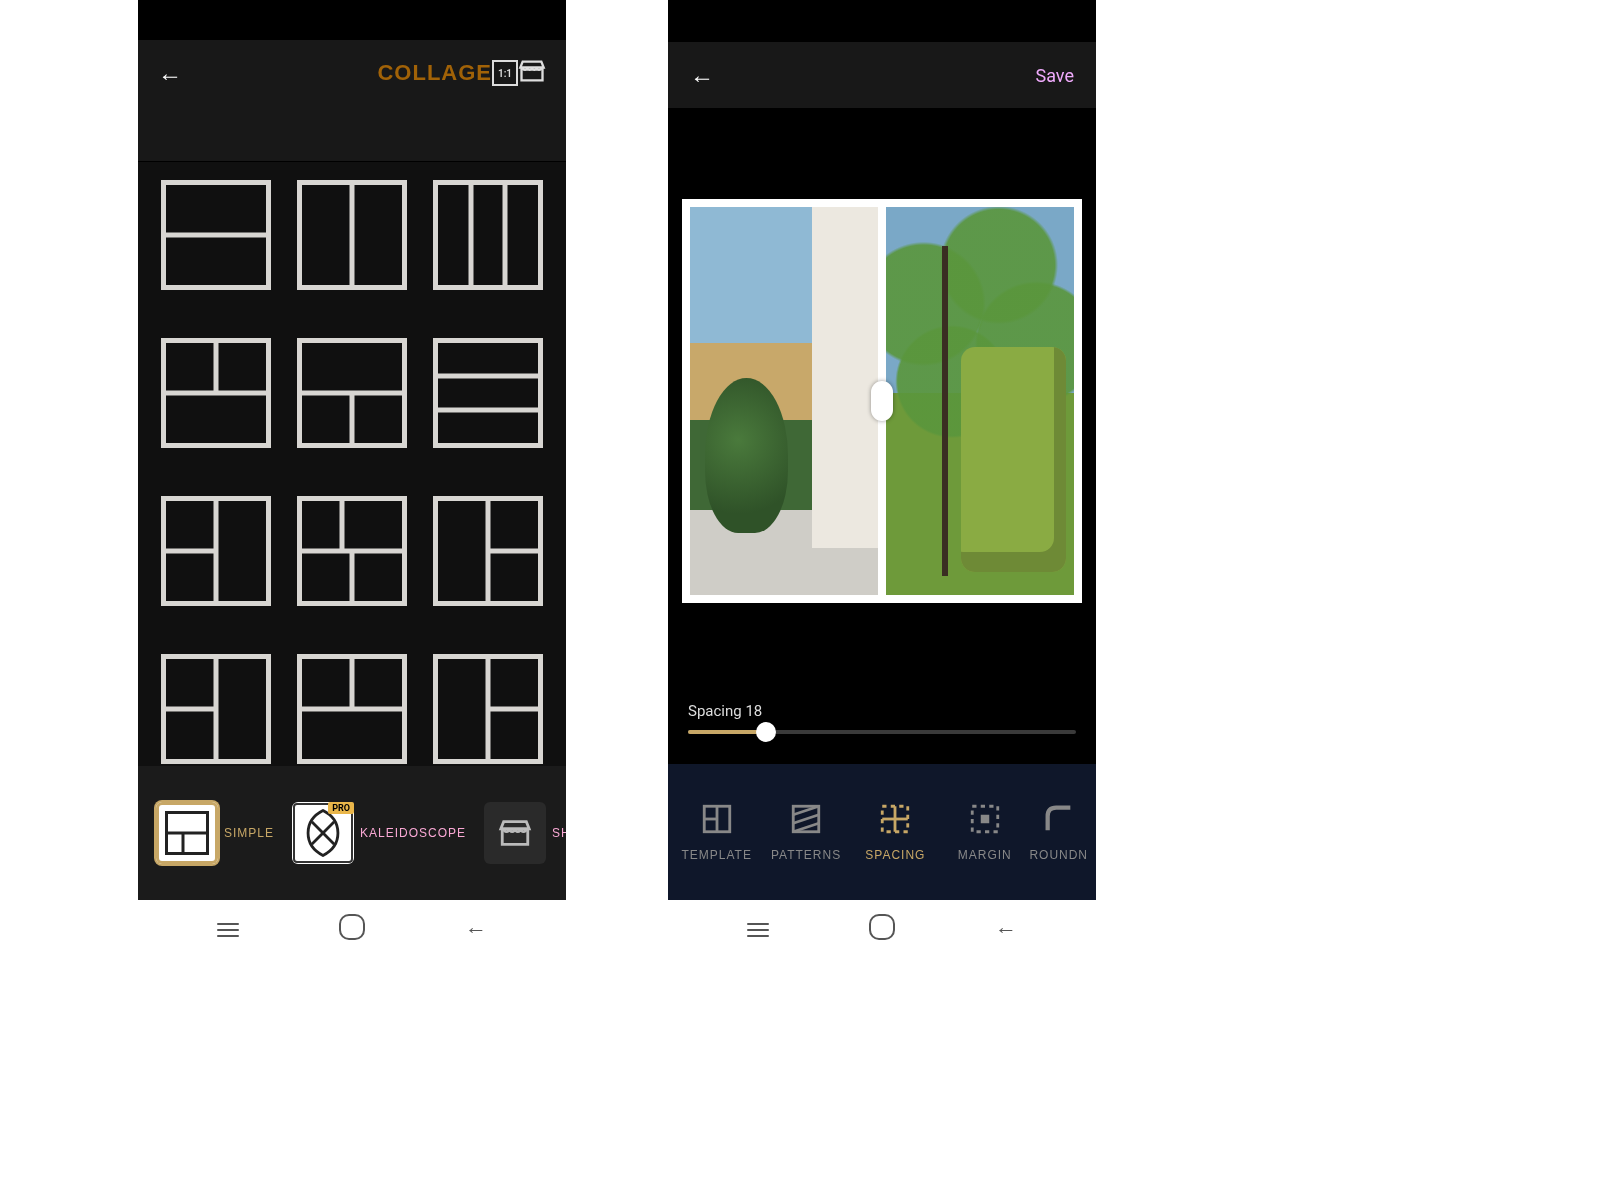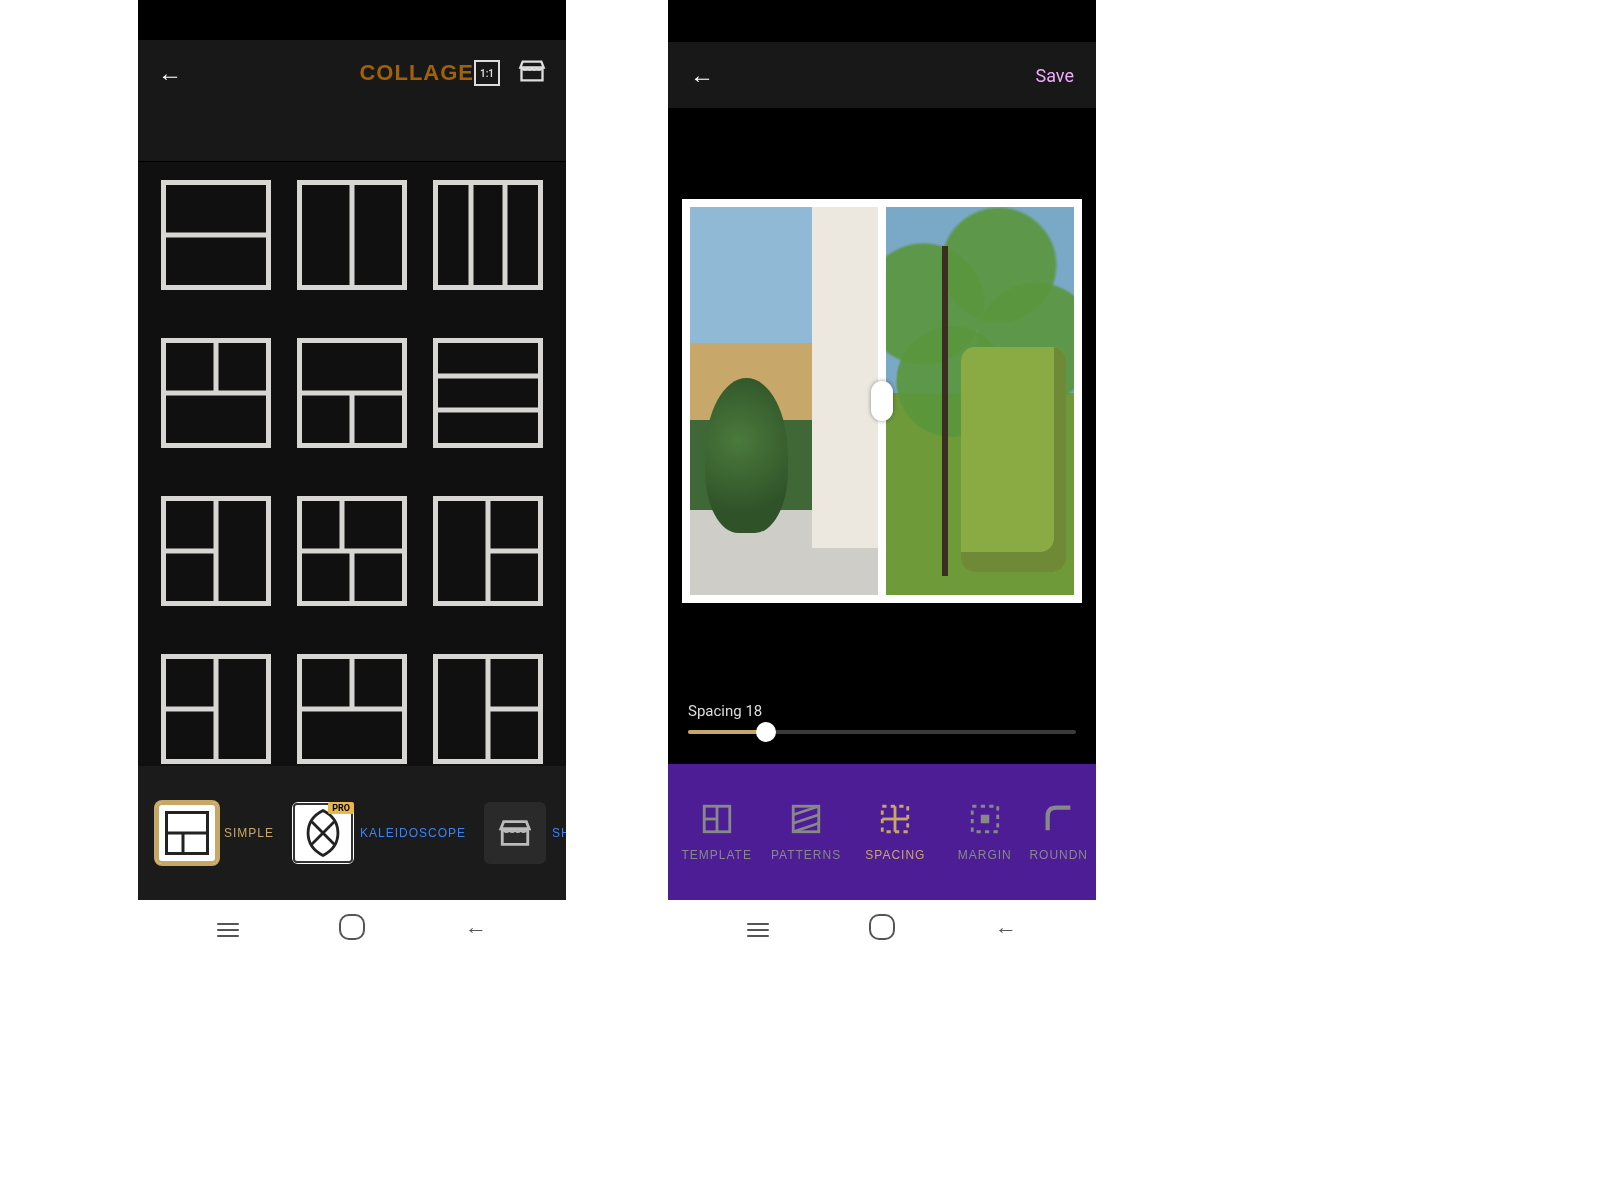--- a/index.html
+++ b/index.html
@@ -27,21 +27,21 @@
     background:#181818;
     display:flex; align-items:center; justify-content:space-between;
     padding:0 20px;
   }
   .header-l .back { color:#fff; font-size:24px; }
   .header-l .title {
     color:#a16207; font-size:22px; font-weight:600; letter-spacing:1px;
     flex:1; text-align:right; margin-left:17px;
     font-family: "Arial Narrow", Arial, sans-serif;
   }
-  .header-l .ricons { display:flex; gap:18px; align-items:center;text-align:right; }
+  .header-l .ricons { display:flex; align-items:center;text-align:right; }
   .ratio-icon {
     width:26px; height:26px; border:2px solid #ddd; display:flex;
     align-items:center; justify-content:center; color:#ddd; font-size:10px; font-weight:600;
   }
   .shop-icon-top svg { width:28px; height:28px; }
 
   .tabs-l {
     height:56px; background:#181818; display:flex;
     border-bottom:1px solid #000;
   }
@@ -82,21 +82,21 @@
     background:#1b1b1b;
     display:flex; align-items:center; justify-content:flex-start;
     gap:18px; padding:0 18px;
   }
   .bl-item { display:flex; flex-direction:row; align-items:center; gap:6px; }
   .bl-icon {
     width:62px; height:62px; border-radius:6px; background:#2a2a2a;
     display:flex; align-items:center; justify-content:center;
   }
   .bl-item.sel .bl-icon { background:#fff; box-shadow:0 0 0 3px #c7a766 inset, 0 0 0 2px #c7a766; }
-  .bl-label { font-size:12px; letter-spacing:1px; color:#3b82f6; font-family:"Arial Narrow",Arial,sans-serif; }
+  .bl-label { font-size:12px; letter-spacing:1px; color:#f9a8d4; font-family:"Arial Narrow",Arial,sans-serif; }
   .bl-item.sel .bl-label { color:#c7a766; }
   .simple-thumb {
     width:44px; height:44px; border:3px solid #222; position:relative; background:#fff;
   }
   .simple-thumb::before { content:""; position:absolute; left:0; right:0; top:50%; height:3px; background:#222; transform:translateY(-50%);}
   .simple-thumb::after  { content:""; position:absolute; top:50%; bottom:0; left:40%; width:3px; background:#222; transform:translateX(-50%);}
   .kaleido-thumb {
     width:60px; height:60px; border:2px solid #333; background:#fff; position:relative; border-radius:4px;
   }
   .kaleido-thumb svg { width:100%; height:100%; }
@@ -187,21 +187,21 @@
     position:absolute; left:0; top:0; bottom:0; width:20%;
     background:#c7a766; border-radius:2px;
   }
   .slider-thumb {
     position:absolute; left:20%; top:50%; transform:translate(-50%,-50%);
     width:20px; height:20px; border-radius:50%; background:#fff;
   }
 
   .tools-r {
     position:absolute; bottom:0; left:0; right:0; height:136px;
-    background:#4c1d95;
+    background:#0f172a;
     display:flex; align-items:center; justify-content:flex-start;
     gap:0; padding:0 4px; overflow:hidden;
   }
   .tool-r {
     width:94px; display:flex; flex-direction:column; align-items:center; gap:12px;
     color:#888;
   }
   .tool-r.active { color:#c7a766; }
   .tool-r .ticon { width:34px; height:34px; display:flex; align-items:center; justify-content:center; }
   .tool-r .ticon svg { width:34px; height:34px; }

